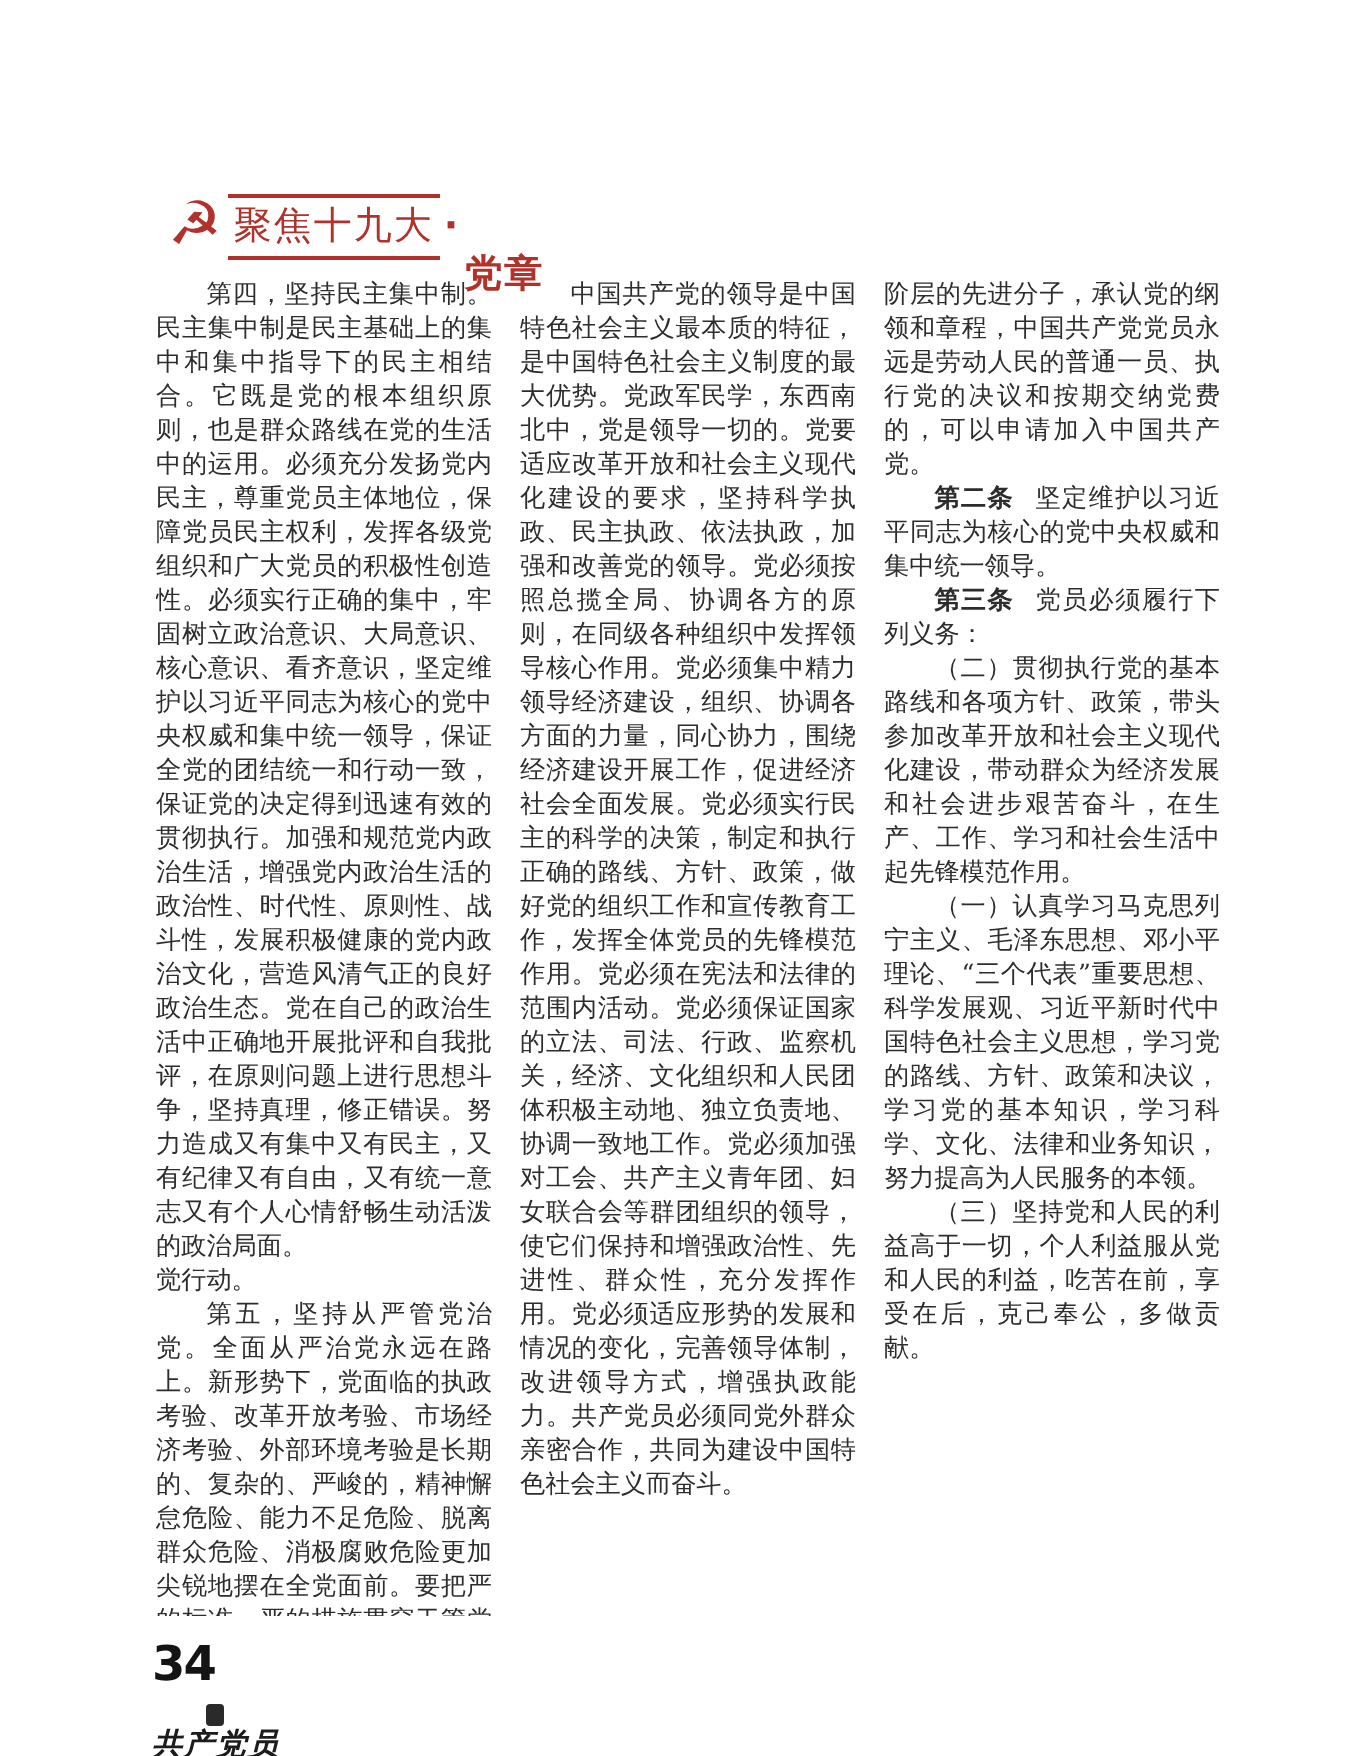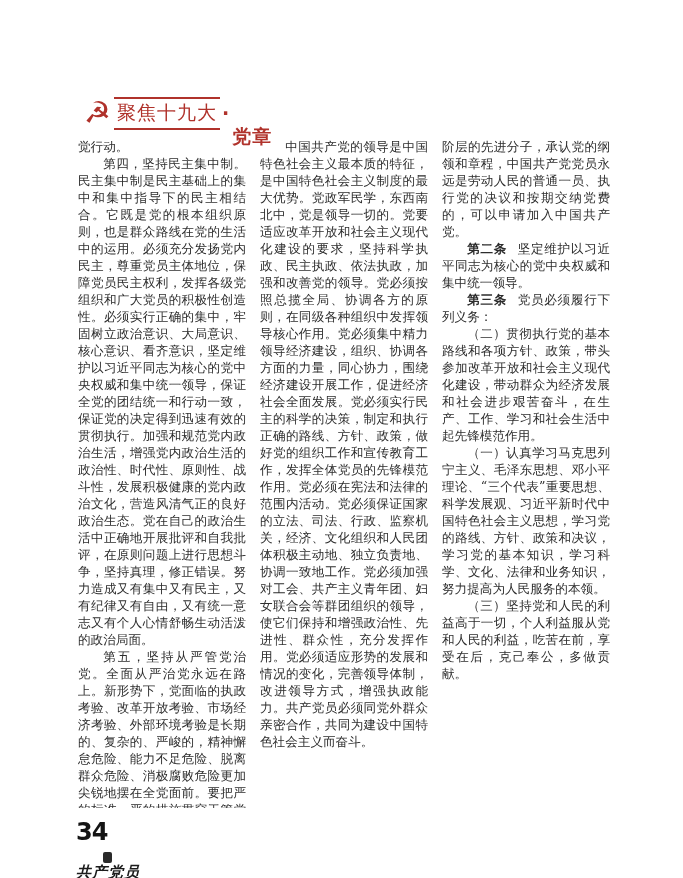--- a/index.html
+++ b/index.html
@@ -120,22 +120,22 @@
   <div class="header">
     <span class="emblem">☭</span>
     <span class="title-boxed">聚焦十九大</span>
     <span class="title-sep">·</span>
     <span class="title-rest">党章</span>
   </div>
 
   <div class="columns">
 
     <div class="col">
+      <p class="para">第四，坚持民主集中制。民主集中制是民主基础上的集中和集中指导下的民主相结合。它既是党的根本组织原则，也是群众路线在党的生活中的运用。必须充分发扬党内民主，尊重党员主体地位，保障党员民主权利，发挥各级党组织和广大党员的积极性创造性。必须实行正确的集中，牢固树立政治意识、大局意识、核心意识、看齐意识，坚定维护以习近平同志为核心的党中央权威和集中统一领导，保证全党的团结统一和行动一致，保证党的决定得到迅速有效的贯彻执行。加强和规范党内政治生活，增强党内政治生活的政治性、时代性、原则性、战斗性，发展积极健康的党内政治文化，营造风清气正的良好政治生态。党在自己的政治生活中正确地开展批评和自我批评，在原则问题上进行思想斗争，坚持真理，修正错误。努力造成又有集中又有民主，又有纪律又有自由，又有统一意志又有个人心情舒畅生动活泼的政治局面。</p>
       <p class="para cont">觉行动。</p>
-      <p class="para">第四，坚持民主集中制。民主集中制是民主基础上的集中和集中指导下的民主相结合。它既是党的根本组织原则，也是群众路线在党的生活中的运用。必须充分发扬党内民主，尊重党员主体地位，保障党员民主权利，发挥各级党组织和广大党员的积极性创造性。必须实行正确的集中，牢固树立政治意识、大局意识、核心意识、看齐意识，坚定维护以习近平同志为核心的党中央权威和集中统一领导，保证全党的团结统一和行动一致，保证党的决定得到迅速有效的贯彻执行。加强和规范党内政治生活，增强党内政治生活的政治性、时代性、原则性、战斗性，发展积极健康的党内政治文化，营造风清气正的良好政治生态。党在自己的政治生活中正确地开展批评和自我批评，在原则问题上进行思想斗争，坚持真理，修正错误。努力造成又有集中又有民主，又有纪律又有自由，又有统一意志又有个人心情舒畅生动活泼的政治局面。</p>
       <p class="para">第五，坚持从严管党治党。全面从严治党永远在路上。新形势下，党面临的执政考验、改革开放考验、市场经济考验、外部环境考验是长期的、复杂的、严峻的，精神懈怠危险、能力不足危险、脱离群众危险、消极腐败危险更加尖锐地摆在全党面前。要把严的标准、严的措施贯穿于管党治党全过程和各方面。坚持依规治党、标本兼治，坚持把纪律挺在前面，加强组织性纪律性，在党的纪律面前人人平等。强化管党治党主体责任和监督责任，加强对党的领导机关和党员领导干部特别是主要领</p>
     </div>
 
     <div class="col">
       <p class="para">中国共产党的领导是中国特色社会主义最本质的特征，是中国特色社会主义制度的最大优势。党政军民学，东西南北中，党是领导一切的。党要适应改革开放和社会主义现代化建设的要求，坚持科学执政、民主执政、依法执政，加强和改善党的领导。党必须按照总揽全局、协调各方的原则，在同级各种组织中发挥领导核心作用。党必须集中精力领导经济建设，组织、协调各方面的力量，同心协力，围绕经济建设开展工作，促进经济社会全面发展。党必须实行民主的科学的决策，制定和执行正确的路线、方针、政策，做好党的组织工作和宣传教育工作，发挥全体党员的先锋模范作用。党必须在宪法和法律的范围内活动。党必须保证国家的立法、司法、行政、监察机关，经济、文化组织和人民团体积极主动地、独立负责地、协调一致地工作。党必须加强对工会、共产主义青年团、妇女联合会等群团组织的领导，使它们保持和增强政治性、先进性、群众性，充分发挥作用。党必须适应形势的发展和情况的变化，完善领导体制，改进领导方式，增强执政能力。共产党员必须同党外群众亲密合作，共同为建设中国特色社会主义而奋斗。</p>
 
     </div>
 
     <div class="col">
       <p class="para cont">阶层的先进分子，承认党的纲领和章程，中国共产党党员永远是劳动人民的普通一员、执行党的决议和按期交纳党费的，可以申请加入中国共产党。</p>

